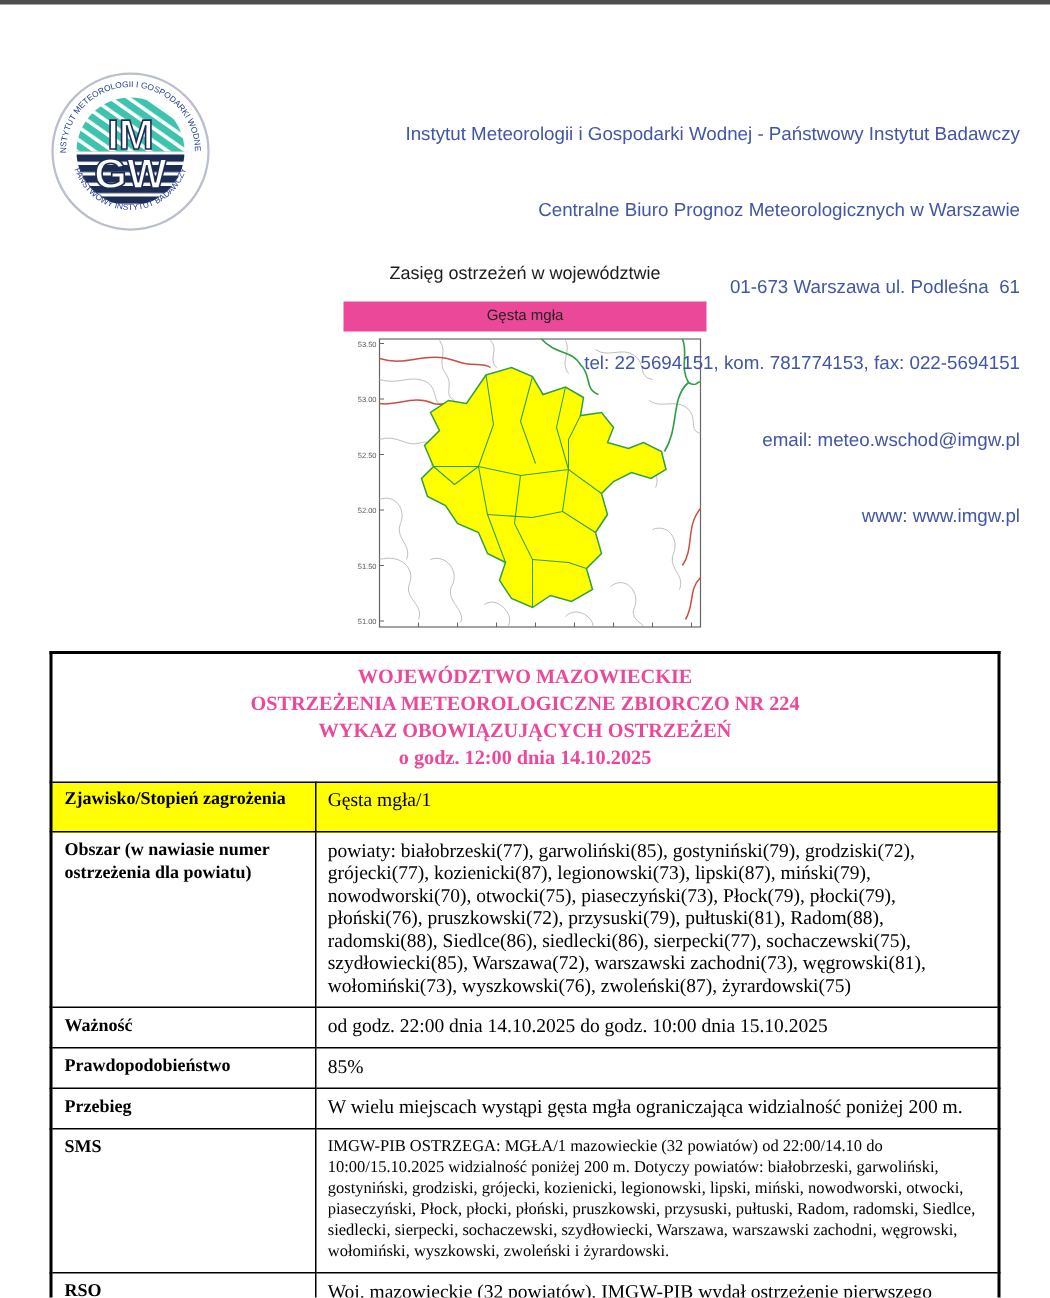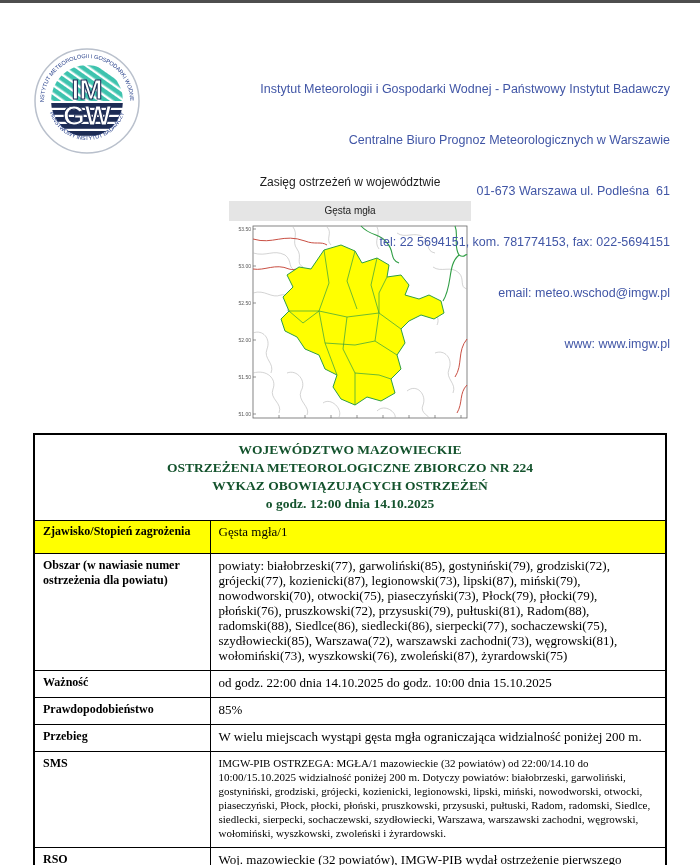--- a/index.html
+++ b/index.html
@@ -6,42 +6,42 @@
   body{
     width:700px;height:865px;overflow:hidden;position:relative;
     background:#ffffff;font-family:"Liberation Sans",sans-serif;
   }
   .top-rule{height:3px;background:#4e4e4e;width:100%;}
 
   
   .header{position:relative;height:158px;}
   .logo-wrap{position:absolute;left:33px;top:44px;width:108px;height:108px;}
   .head-text{
-    position:absolute;right:30px;top:44px;text-align:right;
+    position:absolute;right:20px;top:44px;text-align:right;
     color:#4156a6;font-size:12.5px;line-height:17px;white-space:pre;
   }
   .head-text .bold{font-weight:normal;}
 
   
   .section-title{text-align:center;font-size:12px;color:#1c1c1c;margin-top:14px;}
   .caption-band{
-    width:242px;margin:12px auto 0;background:#e5e5e5;text-align:center;
+    width:242px;margin:12px auto 0;background:#ec4899;text-align:center;
     font-size:10px;line-height:13px;color:#222;padding:3px 0 4px;
   }
   .map-wrap{width:246px;margin:2px auto 0;}
 
   
   table.warn{
     width:634px;margin:6px auto 0;border-collapse:collapse;table-layout:fixed;
     border:2px solid #000;
   }
   table.warn td{border:1px solid #000;vertical-align:top;}
   td.title-cell{
     text-align:center;padding:6px 8px 7px;
-    font-family:"Liberation Serif",serif;color:#14532d;font-weight:bold;
+    font-family:"Liberation Serif",serif;color:#ec4899;font-weight:bold;
     font-size:13.5px;line-height:18px;
   }
   td.lbl{
     font-family:"Liberation Serif",serif;font-weight:bold;font-size:12px;
     line-height:15px;padding:4px 6px 7px 8px;color:#000;
   }
   td.val{
     font-family:"Liberation Serif",serif;font-size:13px;line-height:15px;
     padding:4px 8px 7px;color:#000;
   }

